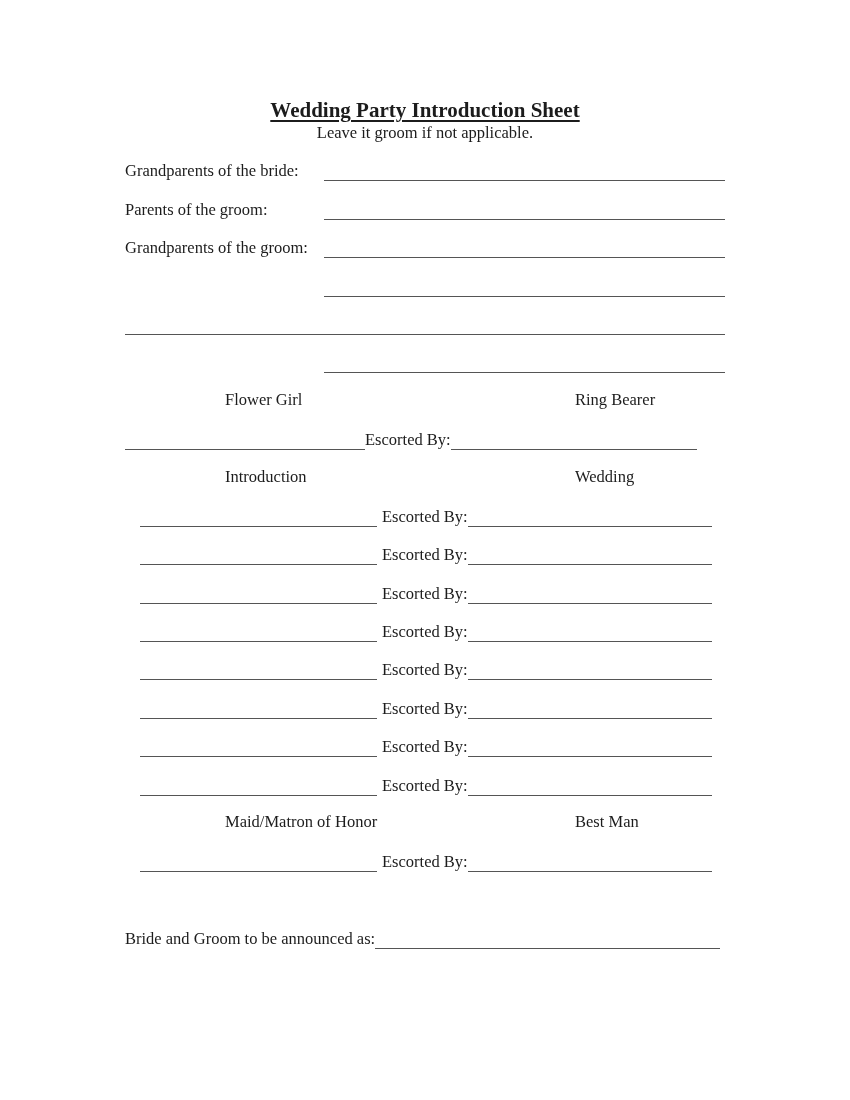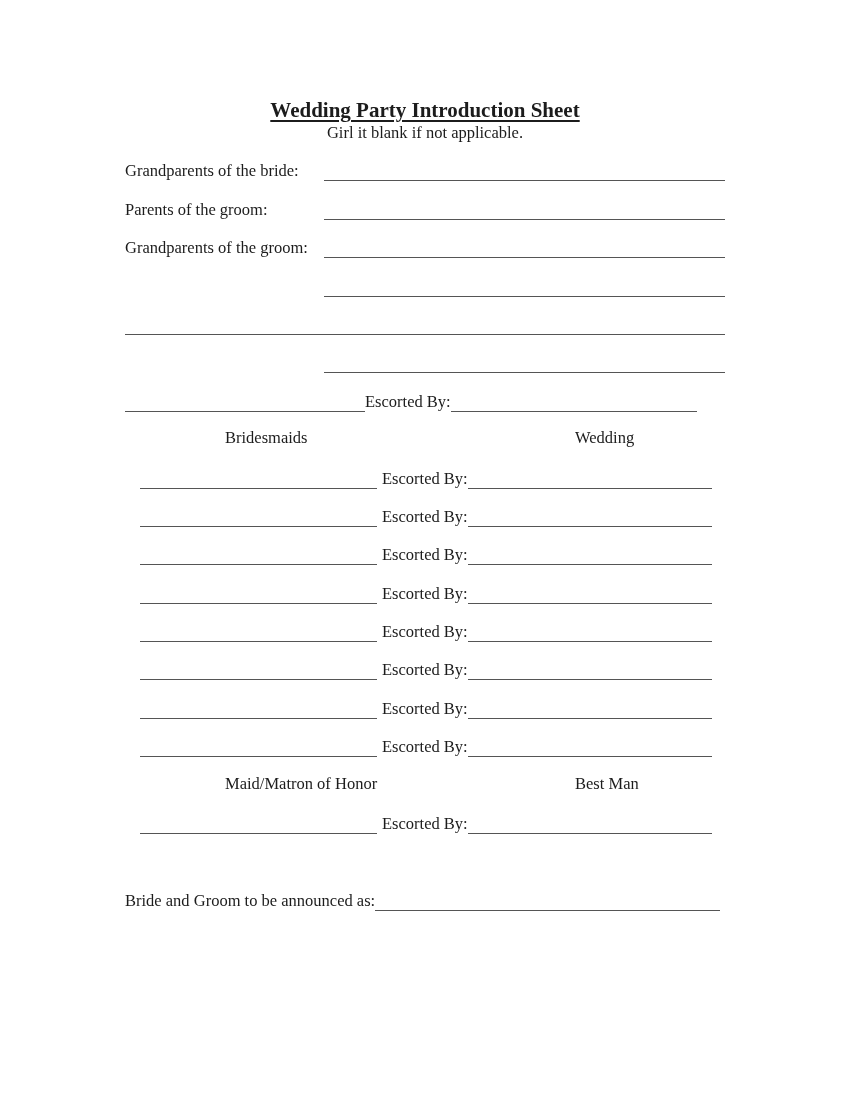--- a/index.html
+++ b/index.html
@@ -52,21 +52,21 @@
   .announce-label { white-space: nowrap; }
   .announce-line { flex: 1 1 auto; margin-right: 5px; }
   .spacer { height: 38.4px; }
 </style>
 </head>
 <body>
 
 <div class="doc">
 
   <div class="title">Wedding Party Introduction Sheet</div>
-  <div class="subtitle">Girl it blank if not applicable.</div>
+  <div class="subtitle">Leave it groom if not applicable.</div>
 
   <div class="row">
     <span class="field-label">Grandparents of the bride:</span>
     <span class="w-line line-flex"></span>
   </div>
   <div class="row">
     <span class="field-label">Parents of the groom:</span>
     <span class="w-line line-flex"></span>
   </div>
   <div class="row">
@@ -78,28 +78,32 @@
     <span class="w-line line-flex"></span>
   </div>
   <div class="row">
     <span class="w-line line-flex"></span>
   </div>
   <div class="row">
     <span class="field-label"></span>
     <span class="w-line line-flex"></span>
   </div>
 
+  <div class="row">
+    <span class="col-head-left">Flower Girl</span>
+    <span class="col-head-right">Ring Bearer</span>
+  </div>
   <div class="row escort-a">
     <span class="w-line name-line"></span>
     <span class="escort-label">Escorted By:</span>
     <span class="w-line escort-line"></span>
   </div>
 
   <div class="row">
-    <span class="col-head-left">Bridesmaids</span>
+    <span class="col-head-left">Introduction</span>
     <span class="col-head-right">Wedding</span>
   </div>
   <div class="row escort-b">
     <span class="w-line name-line"></span>
     <span class="escort-label">Escorted By:</span>
     <span class="w-line escort-line"></span>
   </div>
   <div class="row escort-b">
     <span class="w-line name-line"></span>
     <span class="escort-label">Escorted By:</span>

